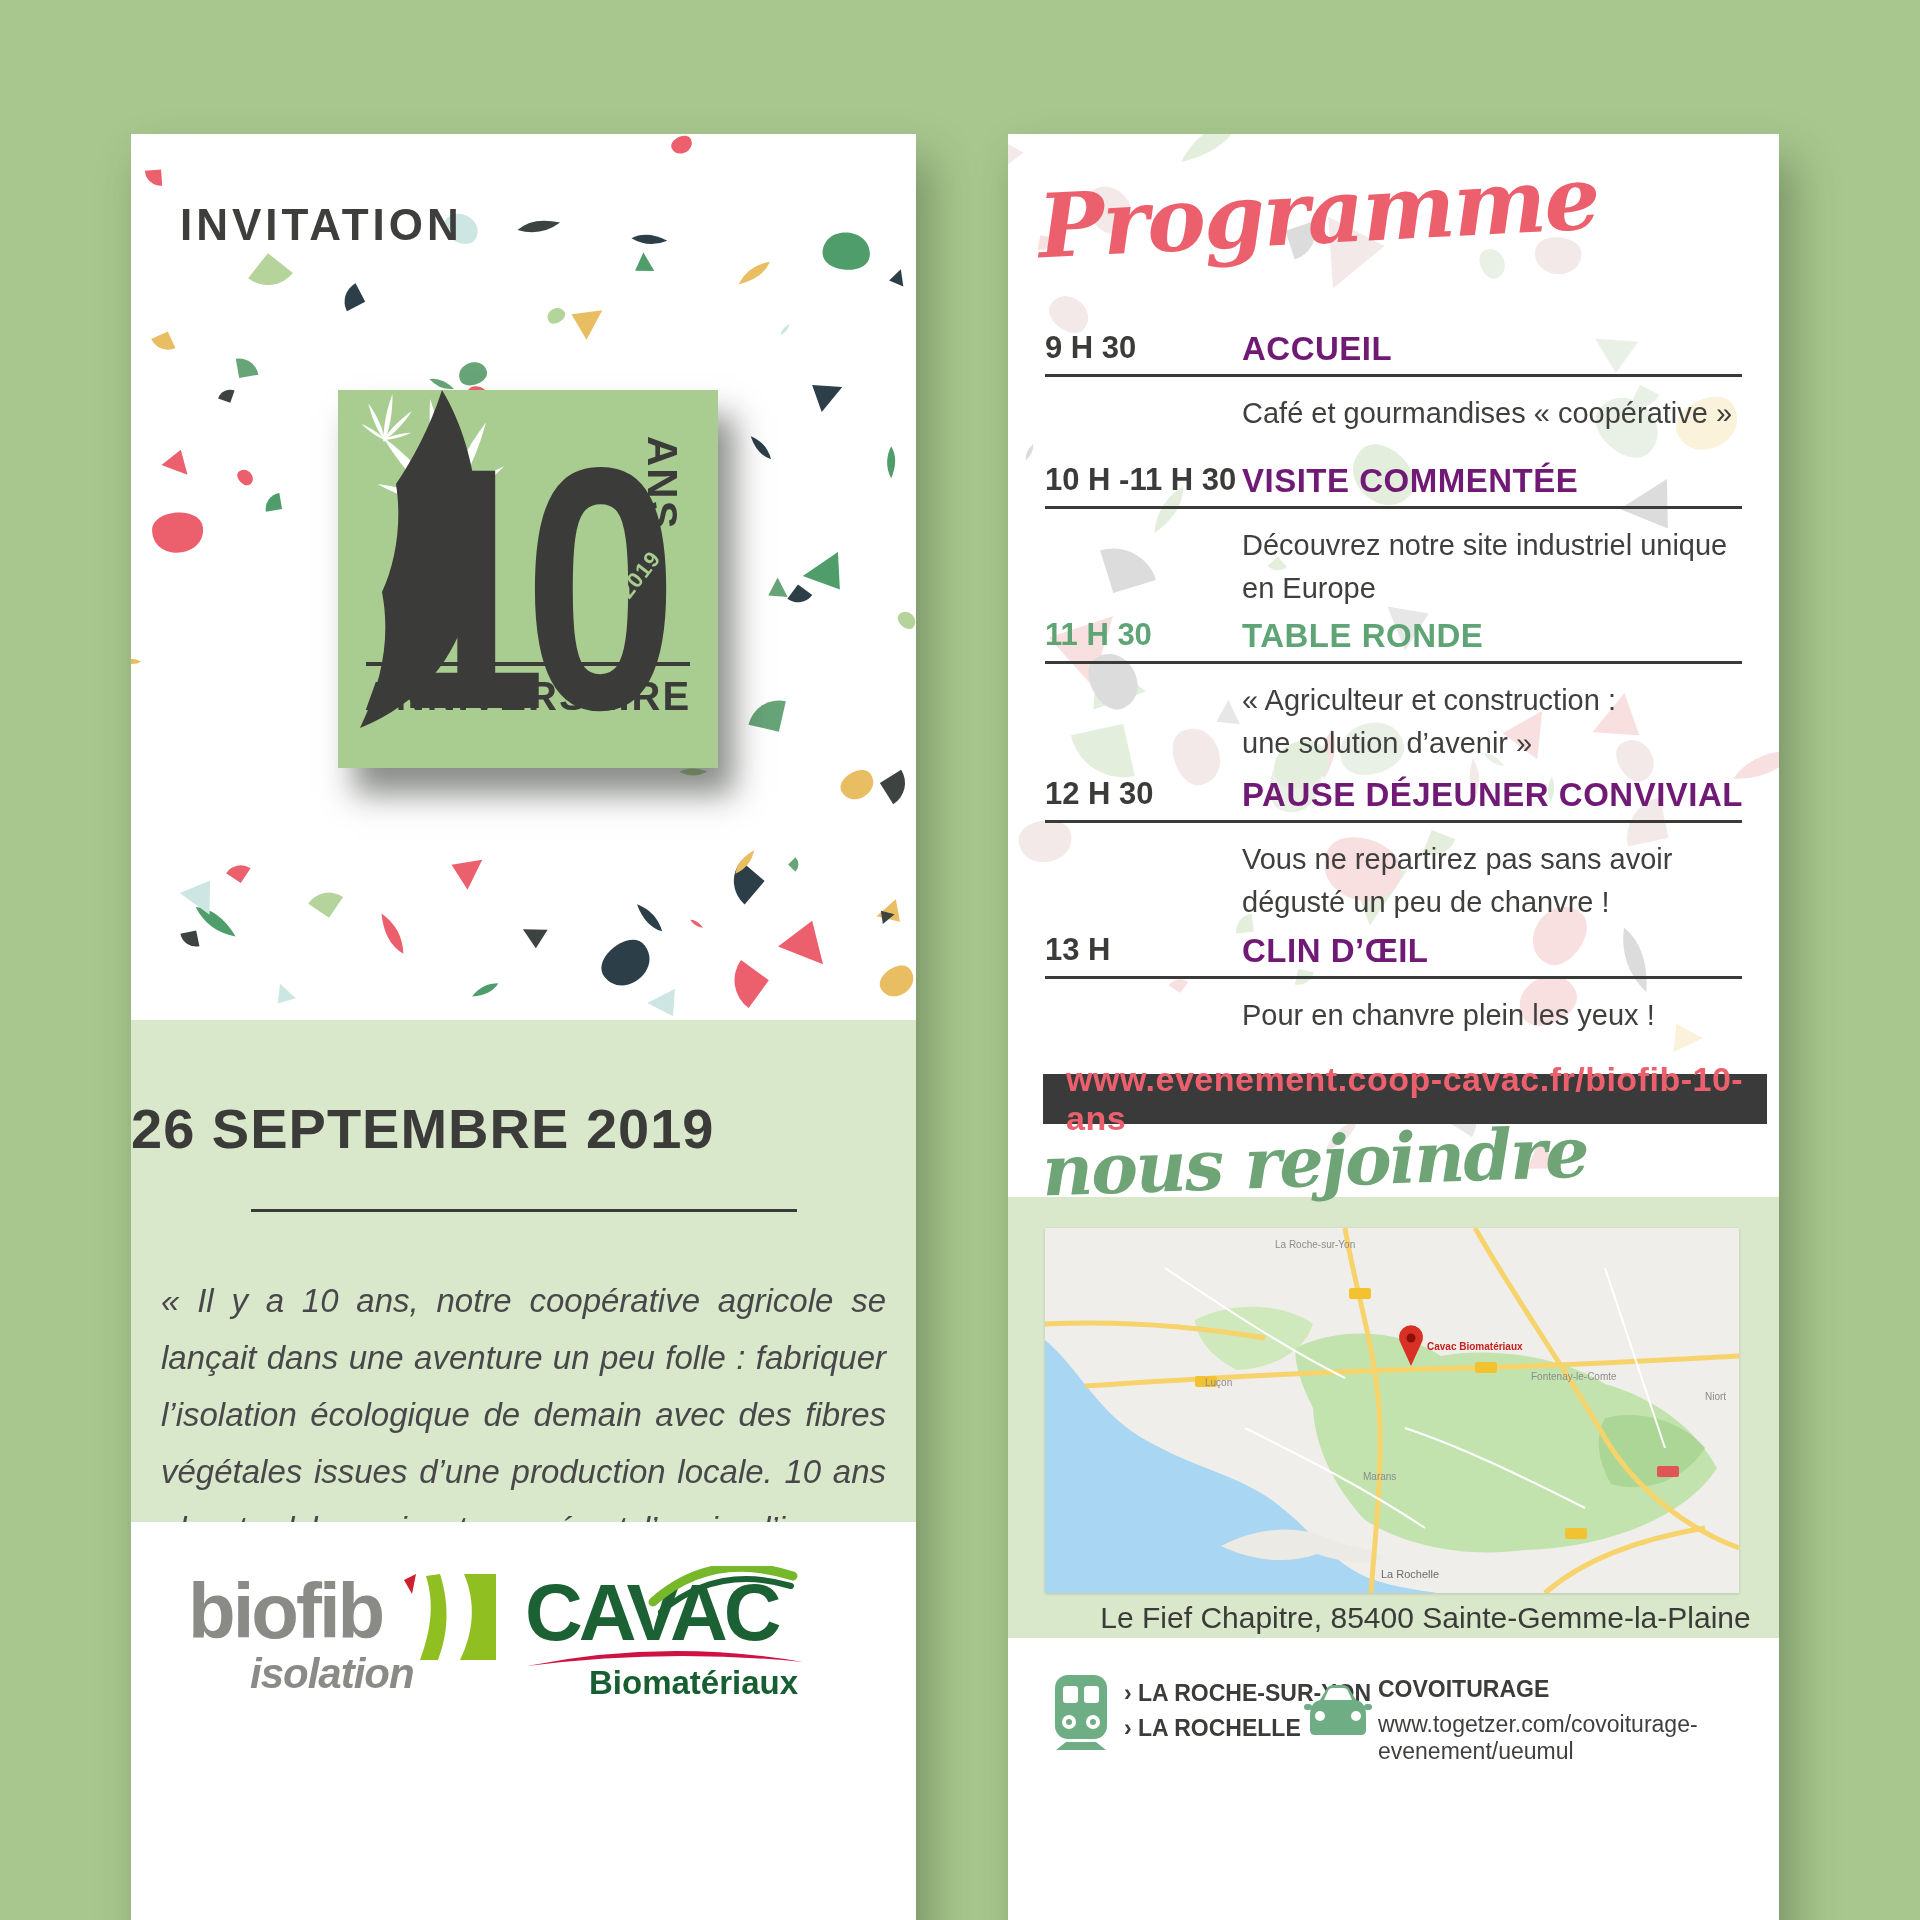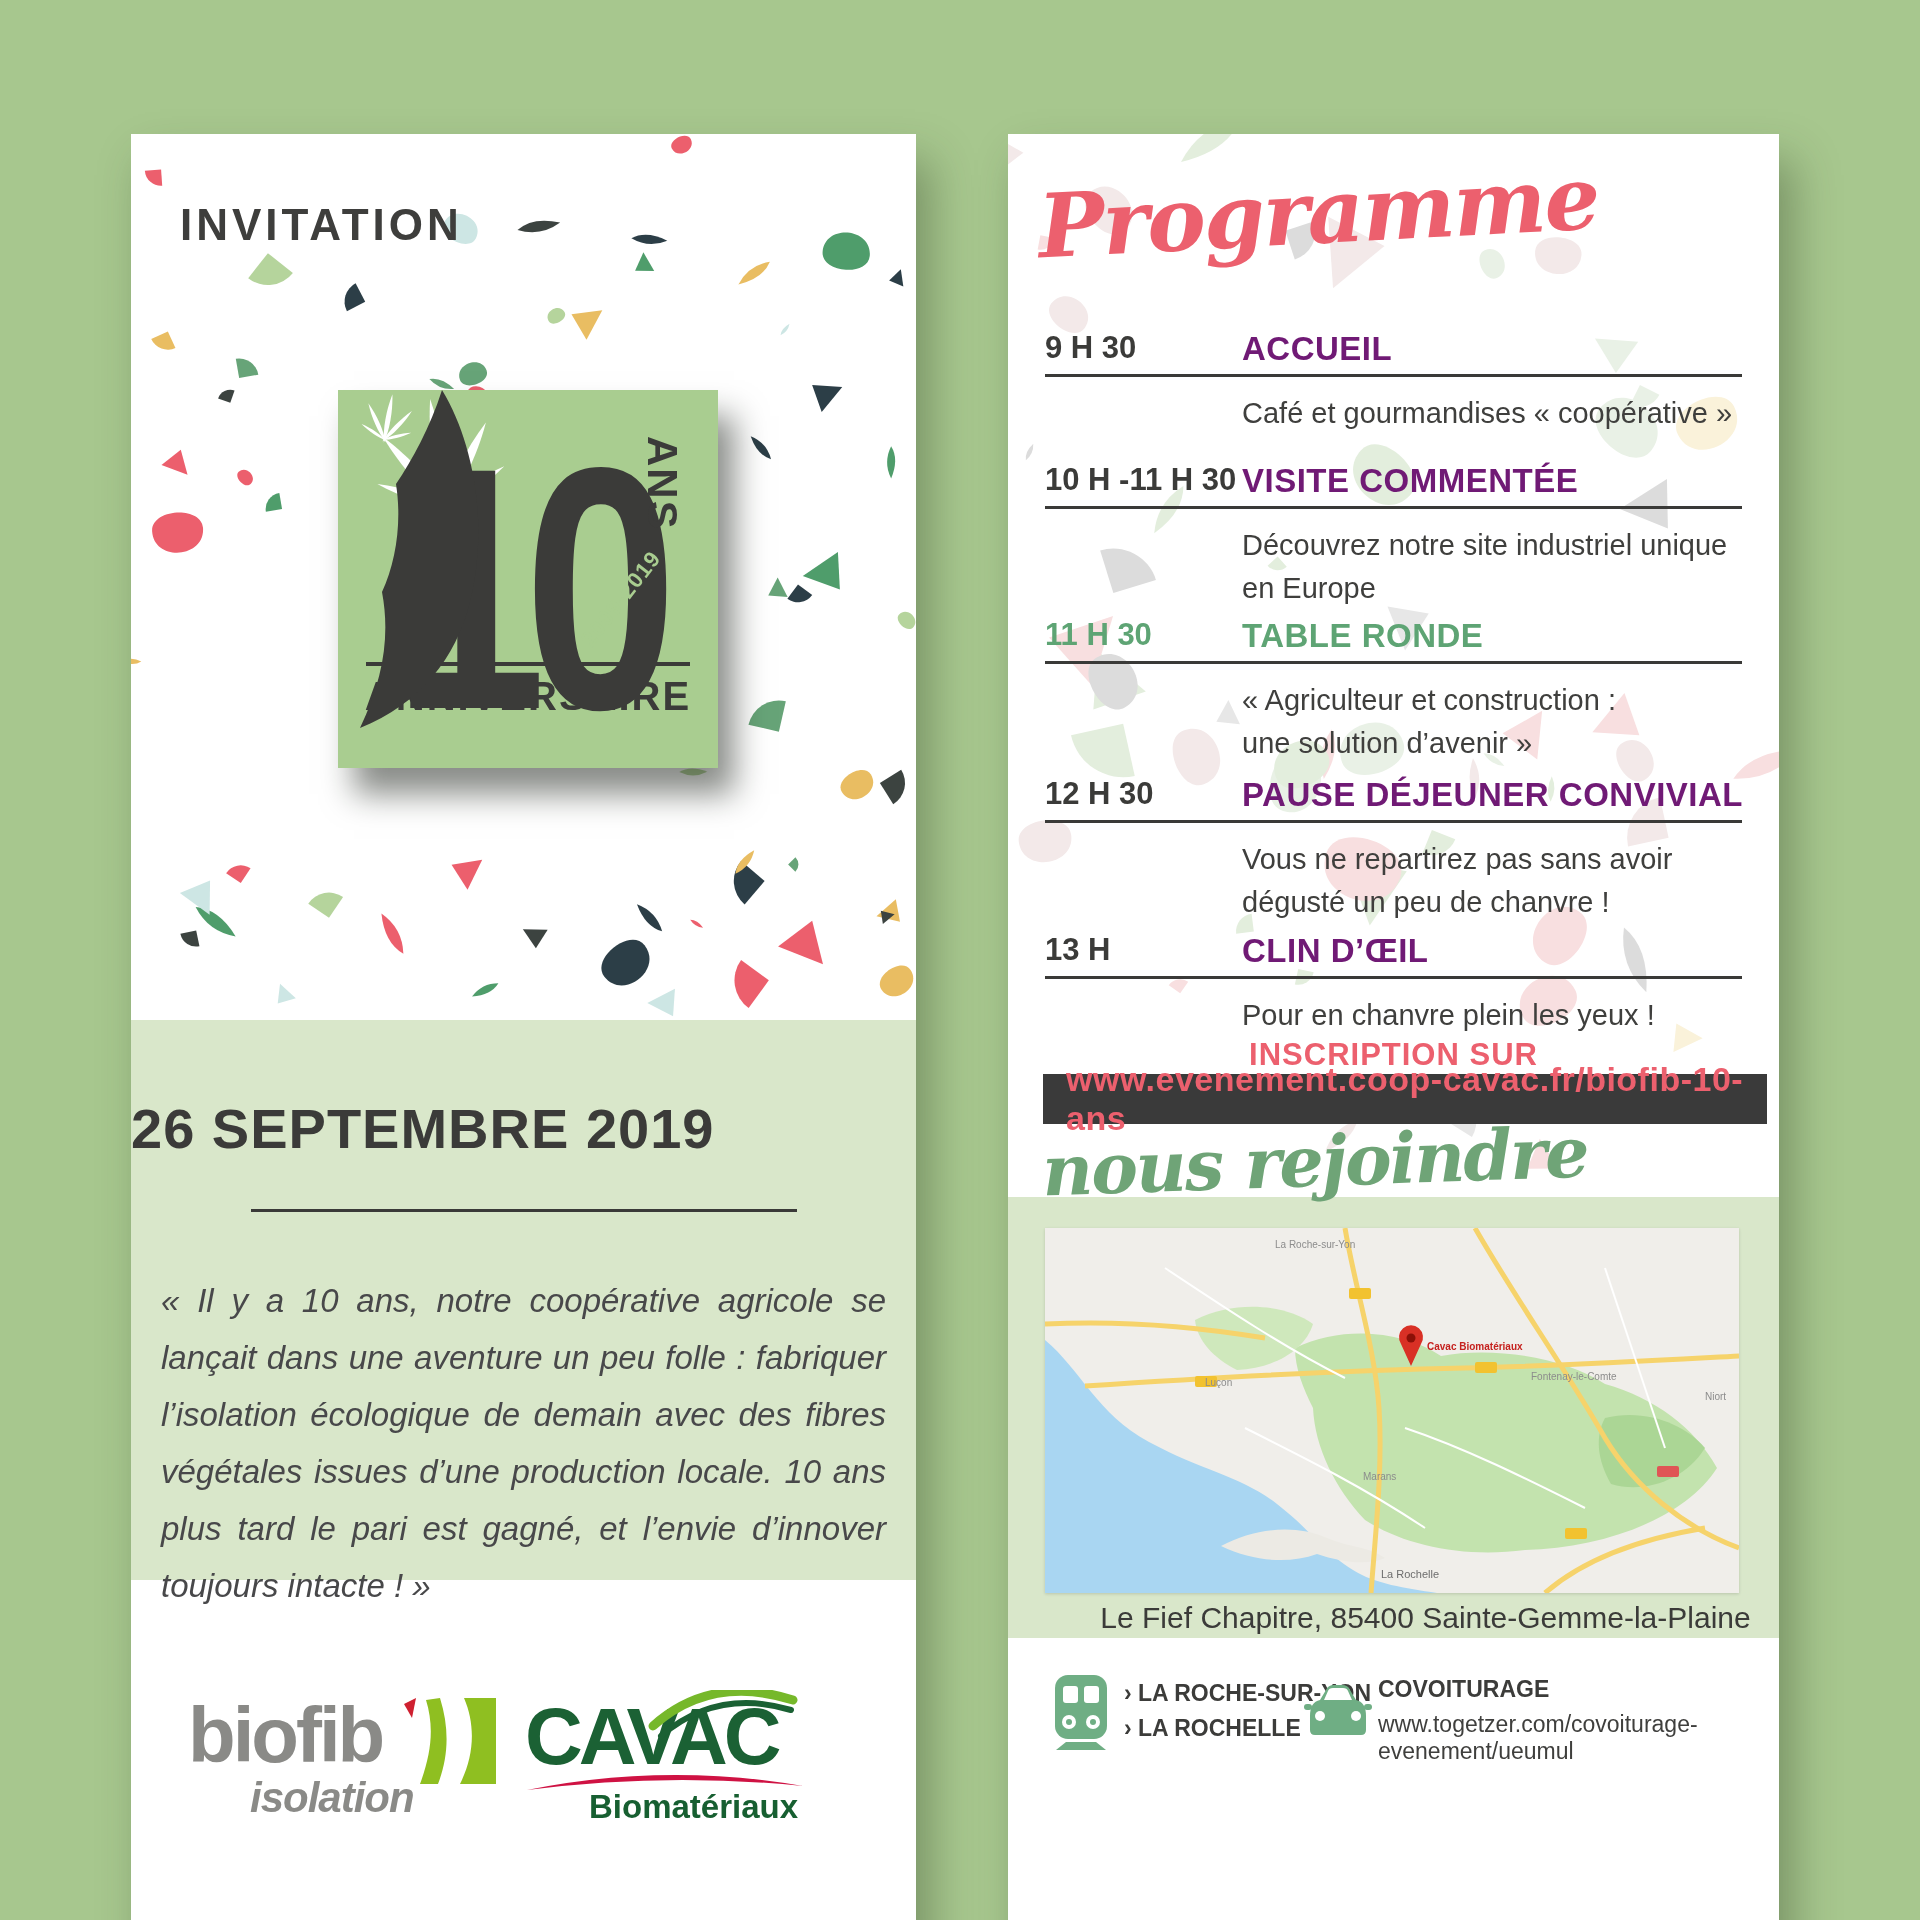--- a/index.html
+++ b/index.html
@@ -26,21 +26,21 @@
          transform:rotate(-52deg);letter-spacing:1px;white-space:nowrap;}
   .sq-rule{position:absolute;left:28px;top:272px;width:324px;height:4px;background:#3b3b39;}
   .sq-caption{position:absolute;left:0;top:284px;width:100%;text-align:center;font-size:40px;
               font-weight:bold;letter-spacing:2px;color:#3b3b39;}
   .green-block{position:absolute;left:0;top:886px;width:100%;height:560px;background:#d9e7ca;}
   .date{position:absolute;left:0;top:76px;width:100%;text-align:left;font-size:56px;
         font-weight:bold;letter-spacing:1px;color:#3b3b39;}
   .date-rule{position:absolute;left:120px;top:189px;width:546px;height:3px;background:#3a3a38;}
   .quote{position:absolute;left:30px;top:252px;width:725px;font-size:33px;font-style:italic;
          line-height:57px;text-align:justify;color:#48484a;margin:0;}
-  .logo-bar{position:absolute;left:0;top:1512px;width:100%;height:202px;background:#ffffff;}
+  .logo-bar{position:absolute;left:0;top:1388px;width:100%;height:202px;background:#ffffff;}
 
   
   .script{font-family:"DejaVu Serif",serif;font-style:italic;font-weight:bold;}
   .script-pink{position:absolute;left:30px;top:26px;font-size:88px;color:#ec606e;
                transform:rotate(-3deg);letter-spacing:-2px;}
   .script-green{position:absolute;left:34px;top:986px;font-size:70px;color:#6fa477;
                 transform:rotate(-2deg);letter-spacing:-2px;z-index:4;}
   .sched-row{position:absolute;left:37px;width:697px;}
   .sched-line{position:absolute;left:0;top:44px;width:100%;height:3px;background:#3a3a38;}
   .sched-time{position:absolute;left:0;top:0;font-size:31px;font-weight:bold;letter-spacing:0;
@@ -312,21 +312,20 @@
 dégusté un peu de chanvre !</div>
     </div>
 
     <div class="sched-row" style="top:798px;">
       <span class="sched-time">13 H</span>
       <span class="sched-title">CLIN D’ŒIL</span>
       <div class="sched-line"></div>
       <div class="sched-desc">Pour en chanvre plein les yeux !</div>
     </div>
 
-    <div class="insc-label">INSCRIPTION SUR</div>
     <div class="insc-bar">
       <span>www.evenement.coop-cavac.fr/biofib-10-ans</span>
     </div>
 
     <h2 class="script script-green" style="margin:0;">nous rejoindre</h2>
 
     <div class="join-block">
       <div class="map-wrap">
         <svg width="694" height="365" viewBox="0 0 694 365">
           <rect x="0" y="0" width="694" height="365" fill="#f0eeea"></rect>

